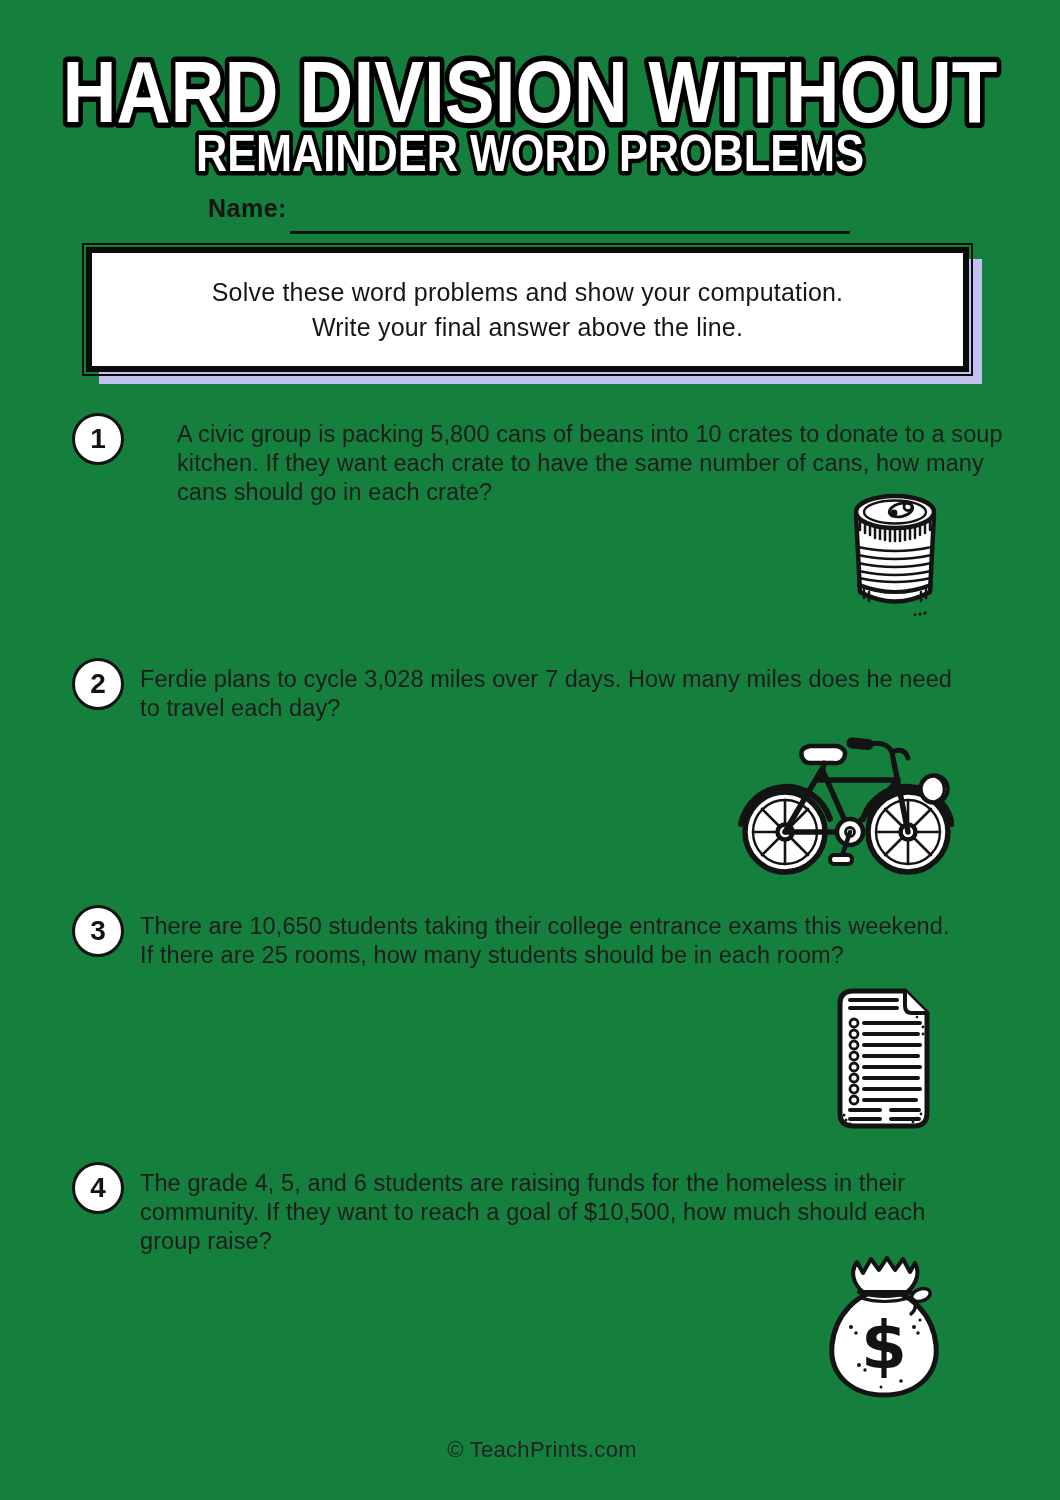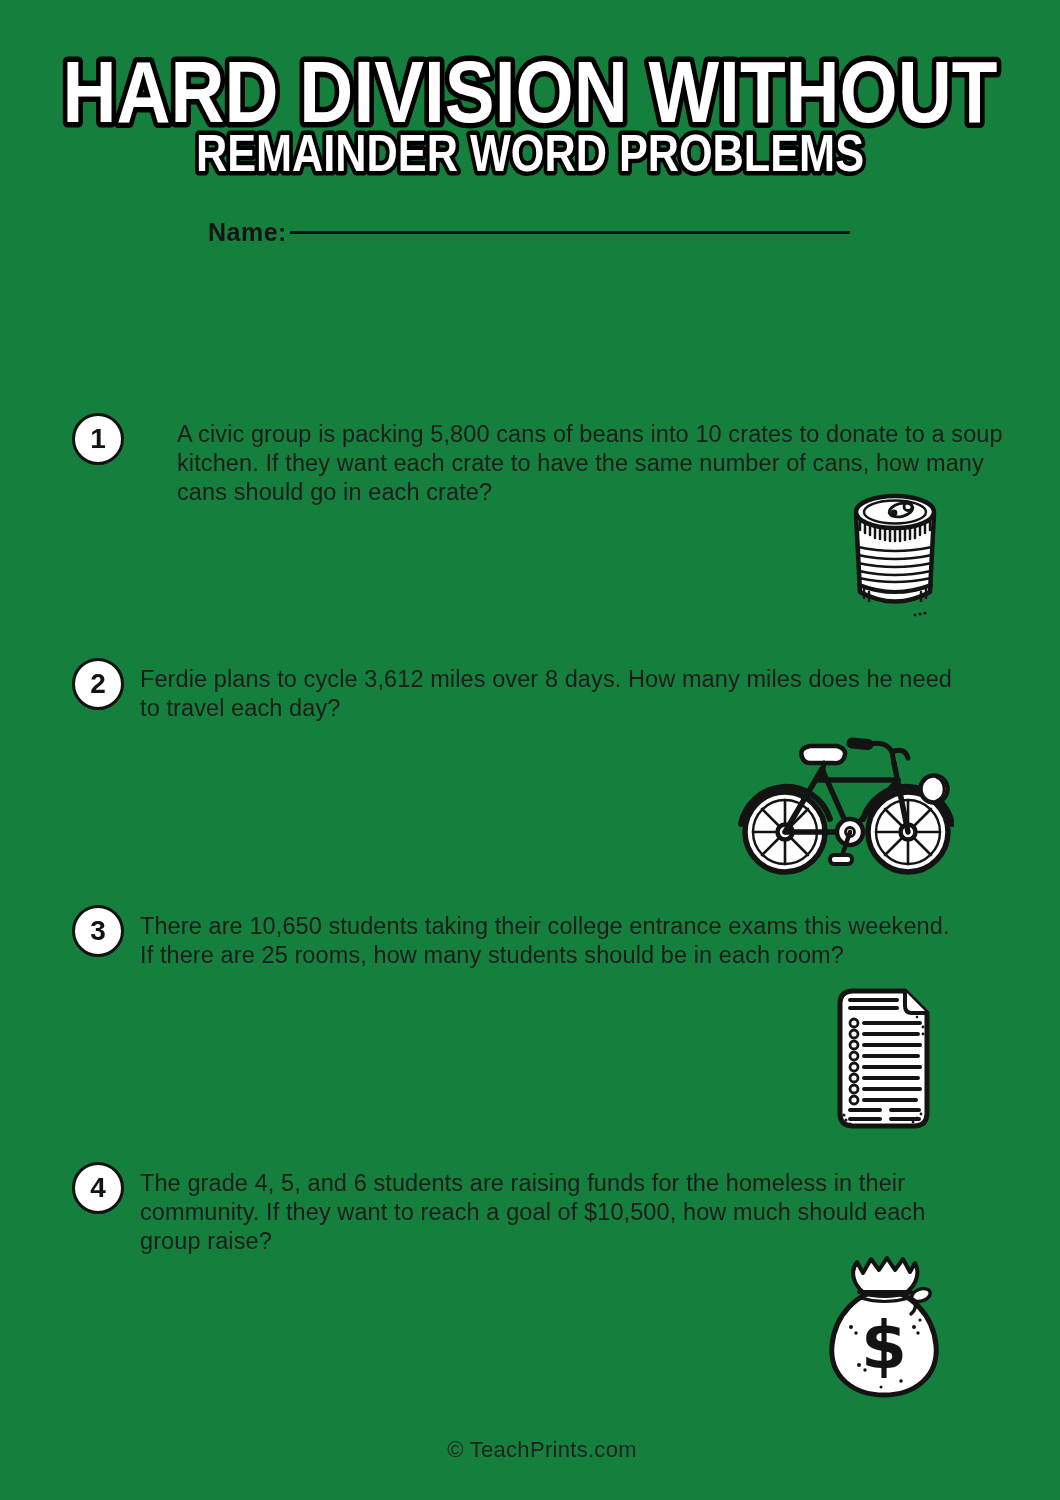--- a/index.html
+++ b/index.html
@@ -1,21 +1,21 @@
 <!DOCTYPE html>
 <html><head>
 <meta charset="utf-8">
 <style>
   html,body{margin:0;padding:0;background:#ffffff;}
   .page{
     position:relative;width:1060px;height:1500px;background:#15803d;
     font-family:"Liberation Sans",sans-serif;color:#1a1a1a;overflow:hidden;
   }
   .title-svg{position:absolute;left:0;top:50px;width:1060px;height:135px;}
-  .name-row{position:absolute;left:208px;top:218px;}
+  .name-row{position:absolute;left:208px;top:194px;}
   .name-label{font-size:25px;font-weight:bold;color:#141414;letter-spacing:.5px;}
   .name-line{position:absolute;left:290px;top:231px;width:560px;height:3px;background:#141414;}
   .instruction-box{
     position:absolute;left:86px;top:247px;width:871px;height:113px;
     background:#ffffff;border:6px solid #0b0b0b;
     outline:2px solid #0b0b0b;outline-offset:2px;
     box-shadow:13px 12px 0 0 #c1c1ee;
     display:flex;flex-direction:column;justify-content:center;align-items:center;
   }
   .instruction-line{font-size:25px;line-height:35px;color:#161616;text-align:center;letter-spacing:.2px;}
@@ -52,20 +52,24 @@
   <svg class="title-svg" viewBox="0 0 1060 135">
     <text x="530" y="72" text-anchor="middle" textLength="935" lengthAdjust="spacingAndGlyphs" font-family="Liberation Sans, sans-serif" font-weight="bold" font-size="88" fill="#ffffff" stroke="#000000" stroke-width="11" paint-order="stroke" stroke-linejoin="round">HARD DIVISION WITHOUT</text>
     <text x="530" y="121" text-anchor="middle" textLength="668" lengthAdjust="spacingAndGlyphs" font-family="Liberation Sans, sans-serif" font-weight="bold" font-size="52" fill="#ffffff" stroke="#000000" stroke-width="9" paint-order="stroke" stroke-linejoin="round">REMAINDER WORD PROBLEMS</text>
   </svg>
 
   <div class="name-row">
     <span class="name-label">Name:</span>
   </div>
   <div class="name-line"></div>
 
+  <div class="instruction-box">
+    <div class="instruction-line">Solve these word problems and show your computation.</div>
+    <div class="instruction-line">Write your final answer above the line.</div>
+  </div>
 
   <div class="problem prob-1">
     <div class="num-circle">1</div>
     <div class="prob-text pt-1">A civic group is packing 5,800 cans of beans into 10 crates to donate to a soup kitchen. If they want each crate to have the same number of cans, how many cans should go in each crate?</div>
   </div>
   <svg class="illus illus-can" width="90" height="127" viewBox="0 0 90 127">
     <path class="fw" stroke-width="4.5" d="M6,22 L10,100 Q45,119 80,100 L84,22"></path>
     <ellipse class="fw" stroke-width="4.5" cx="45" cy="20" rx="39" ry="16"></ellipse>
     <ellipse class="ln" stroke-width="2.4" cx="45" cy="20" rx="31" ry="11.5"></ellipse>
     <ellipse class="ln" stroke-width="2.8" cx="51" cy="18" rx="12" ry="6.5" transform="rotate(-14 51 18)"></ellipse>
@@ -79,21 +83,21 @@
     <path class="ln" stroke-width="2.6" d="M9,86 Q45,94 81,86"></path>
     <path class="ln" stroke-width="4.2" d="M9,93 Q45,107 81,93"></path>
     <path class="ln" stroke-width="2.5" d="M14,97 v9 M19,100 v9 M71,100 v9 M76,97 v9"></path>
     <circle class="fb" cx="70" cy="122" r="1.6"></circle>
     <circle class="fb" cx="75" cy="121" r="1.6"></circle>
     <circle class="fb" cx="65" cy="123" r="1.4"></circle>
   </svg>
 
   <div class="problem prob-2">
     <div class="num-circle">2</div>
-    <div class="prob-text pt-2">Ferdie plans to cycle 3,612 miles over 8 days. How many miles does he need to travel each day?</div>
+    <div class="prob-text pt-2">Ferdie plans to cycle 3,028 miles over 7 days. How many miles does he need to travel each day?</div>
   </div>
   <svg class="illus illus-bike" width="216" height="153" viewBox="0 0 216 153">
     <path class="ln" stroke-width="6" d="M3,97 A46 46 0 0 1 92,92"></path>
     <path class="ln" stroke-width="6" d="M125,92 A46 46 0 0 1 214,97"></path>
     <circle class="fw" stroke-width="5.5" cx="47" cy="105" r="40"></circle>
     <circle class="ln" stroke-width="2.4" cx="47" cy="105" r="32"></circle>
     <path class="ln" stroke-width="2.6" d="M47,73 V137 M15,105 H79 M24,82 L70,128 M70,82 L24,128"></path>
     <circle class="fw" stroke-width="4.5" cx="47" cy="105" r="7.5"></circle>
     <circle class="fw" stroke-width="5.5" cx="170" cy="105" r="40"></circle>
     <circle class="ln" stroke-width="2.4" cx="170" cy="105" r="32"></circle>

